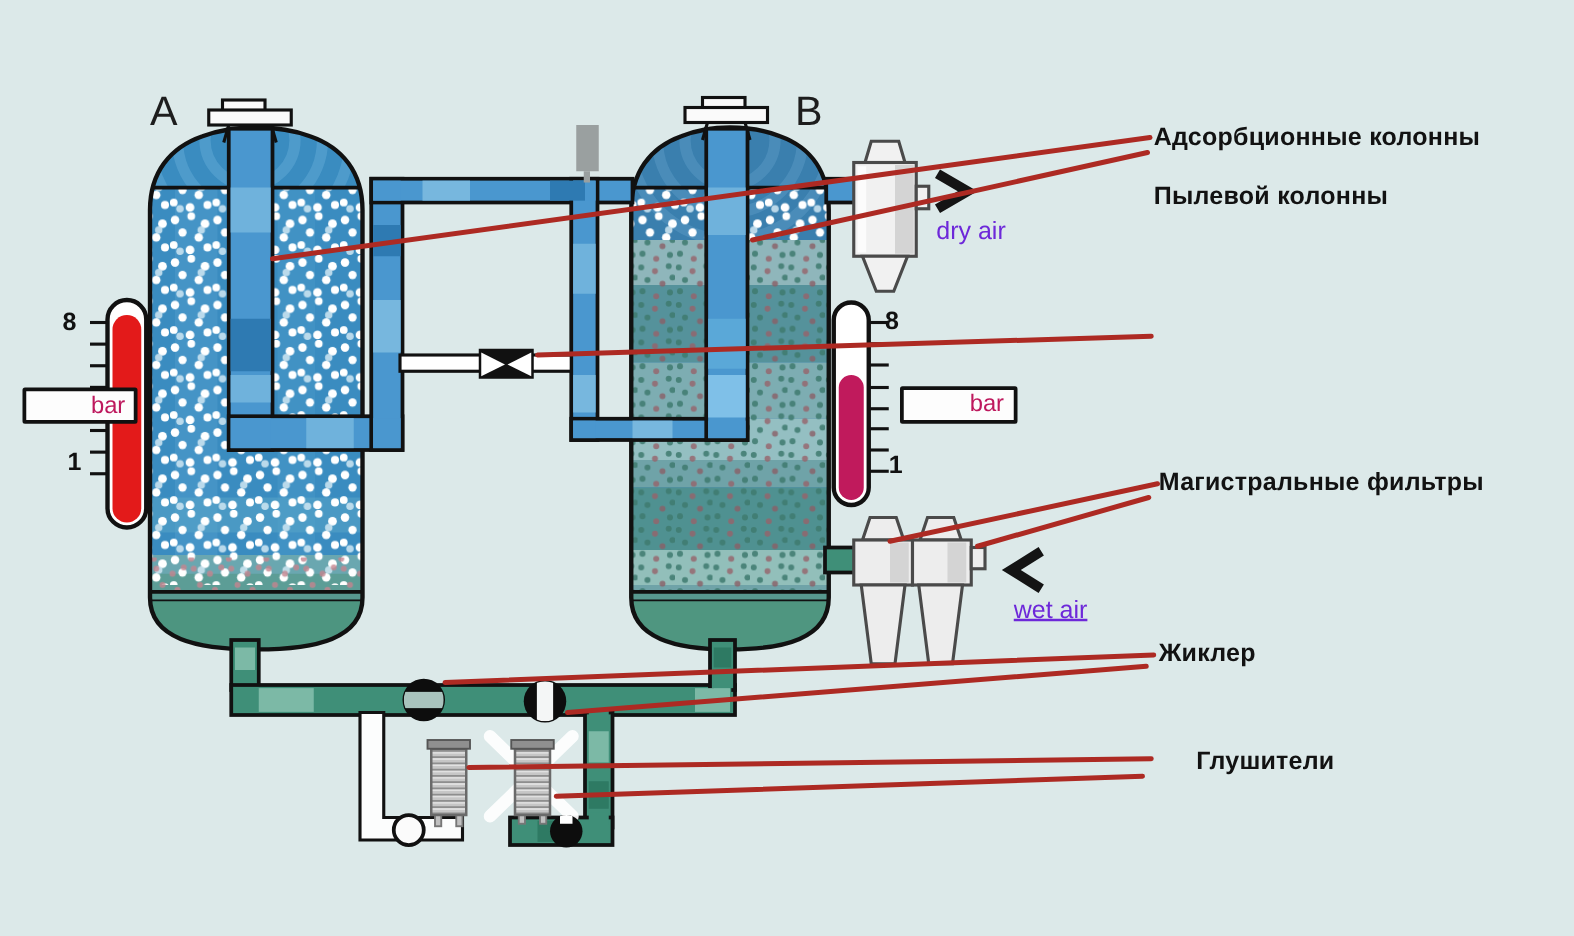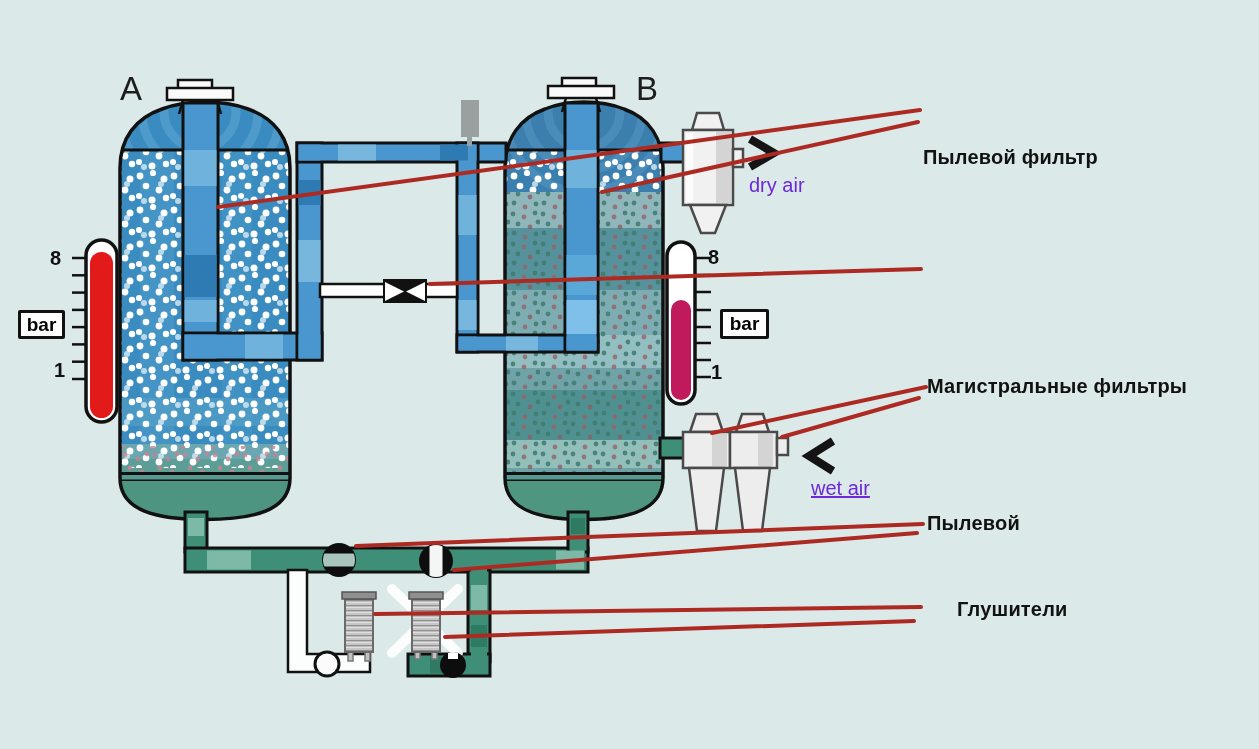--- a/index.html
+++ b/index.html
@@ -5,21 +5,21 @@
   html,body{margin:0;padding:0;}
   body{font-family:"Liberation Sans","DejaVu Sans",sans-serif;background:#dce9e9;}
   #stage{position:relative;width:1259px;height:749px;overflow:hidden;background:#dce9e9;}
   #stage svg{position:absolute;left:0;top:0;}
   .lbl{position:absolute;color:#121212;font-weight:700;font-size:20px;line-height:22px;letter-spacing:.2px;white-space:nowrap;}
   .vessel-letter{position:absolute;color:#1d1d1d;font-weight:400;font-size:33px;line-height:33px;}
   .flow-lbl{position:absolute;color:#6d28d9;font-weight:400;font-size:20px;line-height:22px;white-space:nowrap;}
   .gauge-num{position:absolute;color:#111;font-weight:700;font-size:20px;line-height:20px;}
   .bar-box{position:absolute;display:flex;align-items:center;justify-content:center;
            background:#fdfdfd;border:3px solid #111;border-radius:2px;
-           font-weight:700;font-size:19px;color:#000000;}
+           font-weight:400;font-size:19px;color:#be185d;padding-left:45px;}
 </style>
 </head>
 <body>
 
 <div id="stage">
 
 <svg width="1259" height="749" viewBox="0 0 1259 749">
   <defs>
     <clipPath id="clipA">
           <path d="M120,478 L120,168 C120,138 136,118 162,109 C178,103 192,102 205,102 C218,102 232,103 248,109 C274,118 290,138 290,168 L290,478 C290,511 253,519.5 205,519.5 C157,519.5 120,511 120,478 Z"></path>
@@ -322,18 +322,19 @@
 <div class="gauge-num" style="left:54px;top:360px;">1</div>
 <div class="bar-box" style="left:18px;top:310px;width:41px;height:23px;">bar</div>
 
 <div class="gauge-num" style="left:708px;top:247px;">8</div>
 <div class="gauge-num" style="left:711px;top:362px;">1</div>
 <div class="bar-box" style="left:720px;top:309px;width:43px;height:24px;">bar</div>
 
 <div class="flow-lbl" style="left:749px;top:174px;">dry air</div>
 <div class="flow-lbl" style="left:811px;top:477px;text-decoration:underline;">wet air</div>
 
-<div class="lbl" style="left:923px;top:146px;">Пылевой фильтр</div>
+<div class="lbl" style="left:923px;top:99px;">Адсорбционные колонны</div>
+<div class="lbl" style="left:923px;top:146px;">Пылевой колонны</div>
 <div class="lbl" style="left:927px;top:375px;">Магистральные фильтры</div>
-<div class="lbl" style="left:927px;top:512px;">Пылевой</div>
+<div class="lbl" style="left:927px;top:512px;">Жиклер</div>
 <div class="lbl" style="left:931px;top:598px;margin-left:26px;">Глушители</div>
 
 </div>
 
 </body></html>

